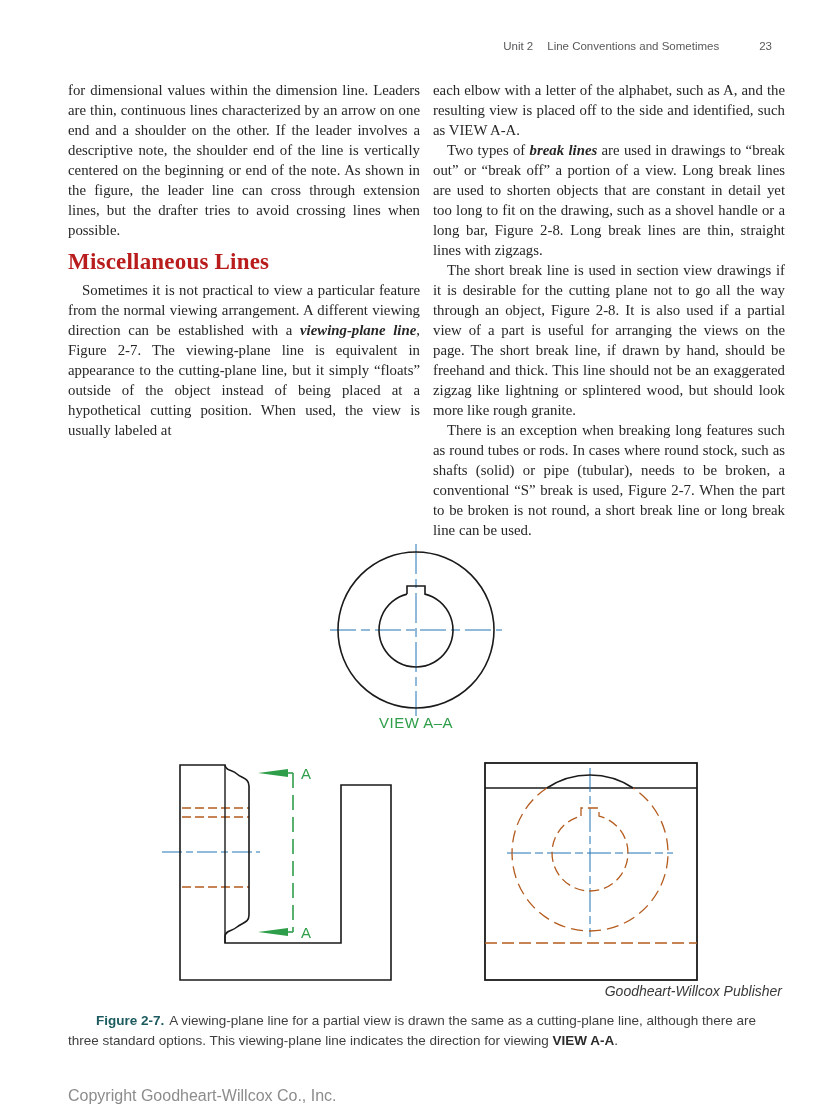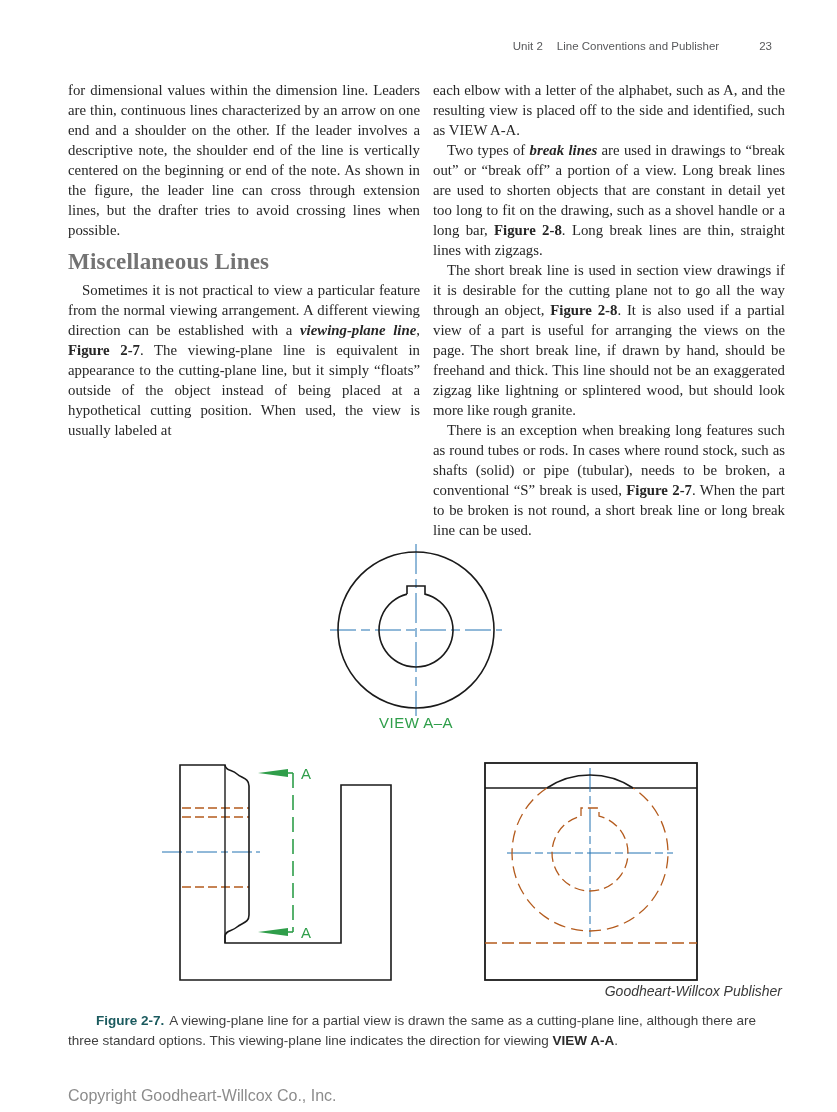--- a/index.html
+++ b/index.html
@@ -22,27 +22,27 @@
   .runhead .unit{margin-right:14px;}
   .runhead .pagenum{margin-left:40px;}
   
   .columns{
     position:absolute;left:68px;top:80px;width:717px;
     display:flex;gap:13px;
   }
   .col{width:352px;font-size:14.8px;line-height:20px;text-align:justify;}
   .para{margin:0;}
   .para.indent{text-indent:14px;}
-  .b{font-weight:bold;}
+  .b{font-weight:normal;}
   .bi{font-weight:bold;font-style:italic;}
   h2.mischead{
     margin:8px 0 4px 0;
     font-family:"Liberation Serif","DejaVu Serif",serif;
     font-size:23px;line-height:28px;
-    font-weight:bold;color:#737373;
+    font-weight:bold;color:#b91c1c;
     text-align:left;text-indent:0;
     letter-spacing:.2px;
   }
   
   .fig-svg{position:absolute;}
   .view-label{
     position:absolute;left:290px;top:714px;width:252px;
     text-align:center;
     font-family:"Liberation Sans","DejaVu Sans",sans-serif;
     font-size:15px;color:#2f9e4a;letter-spacing:.5px;
@@ -66,21 +66,21 @@
   }
   svg text{font-family:"Liberation Sans","DejaVu Sans",sans-serif;}
 </style>
 </head>
 <body>
 
 <div class="page">
 
   <div class="runhead">
     <span class="unit">Unit 2</span>
-    <span class="title">Line Conventions and Publisher</span>
+    <span class="title">Line Conventions and Sometimes</span>
     <span class="pagenum">23</span>
   </div>
 
   <div class="columns">
     <div class="col">
       <p class="para"><span>for dimensional values within the dimension line. Leaders are thin, continuous lines characterized by an arrow on one end and a shoulder on the other. If the leader involves a descriptive note, the shoulder end of the line is vertically centered on the beginning or end of the note. As shown in the figure, the leader line can cross through extension lines, but the drafter tries to avoid crossing lines when possible.</span></p>
       <h2 class="mischead">Miscellaneous Lines</h2>
       <p class="para indent"><span>Sometimes it is not practical to view a particular feature from the normal viewing arrangement. A different viewing direction can be established with a </span><span class="bi">viewing-plane line</span><span>, </span><span class="b">Figure 2-7</span><span>. The viewing-plane line is equivalent in appearance to the cutting-plane line, but it simply “floats” outside of the object instead of being placed at a hypothetical cutting position. When used, the view is usually labeled at</span></p>
     </div>
     <div class="col">

